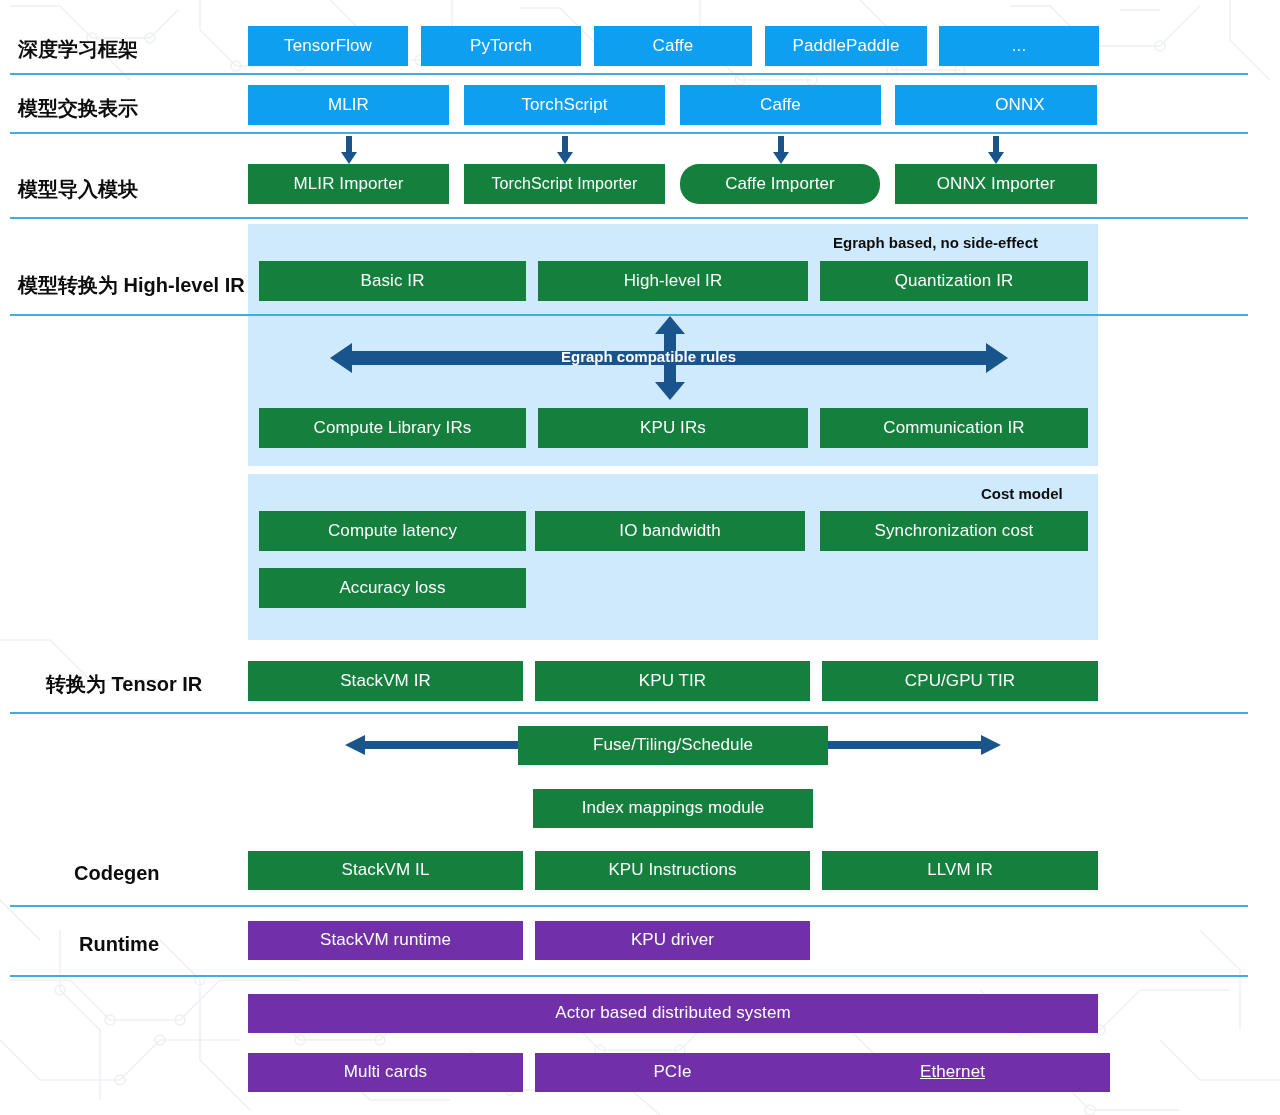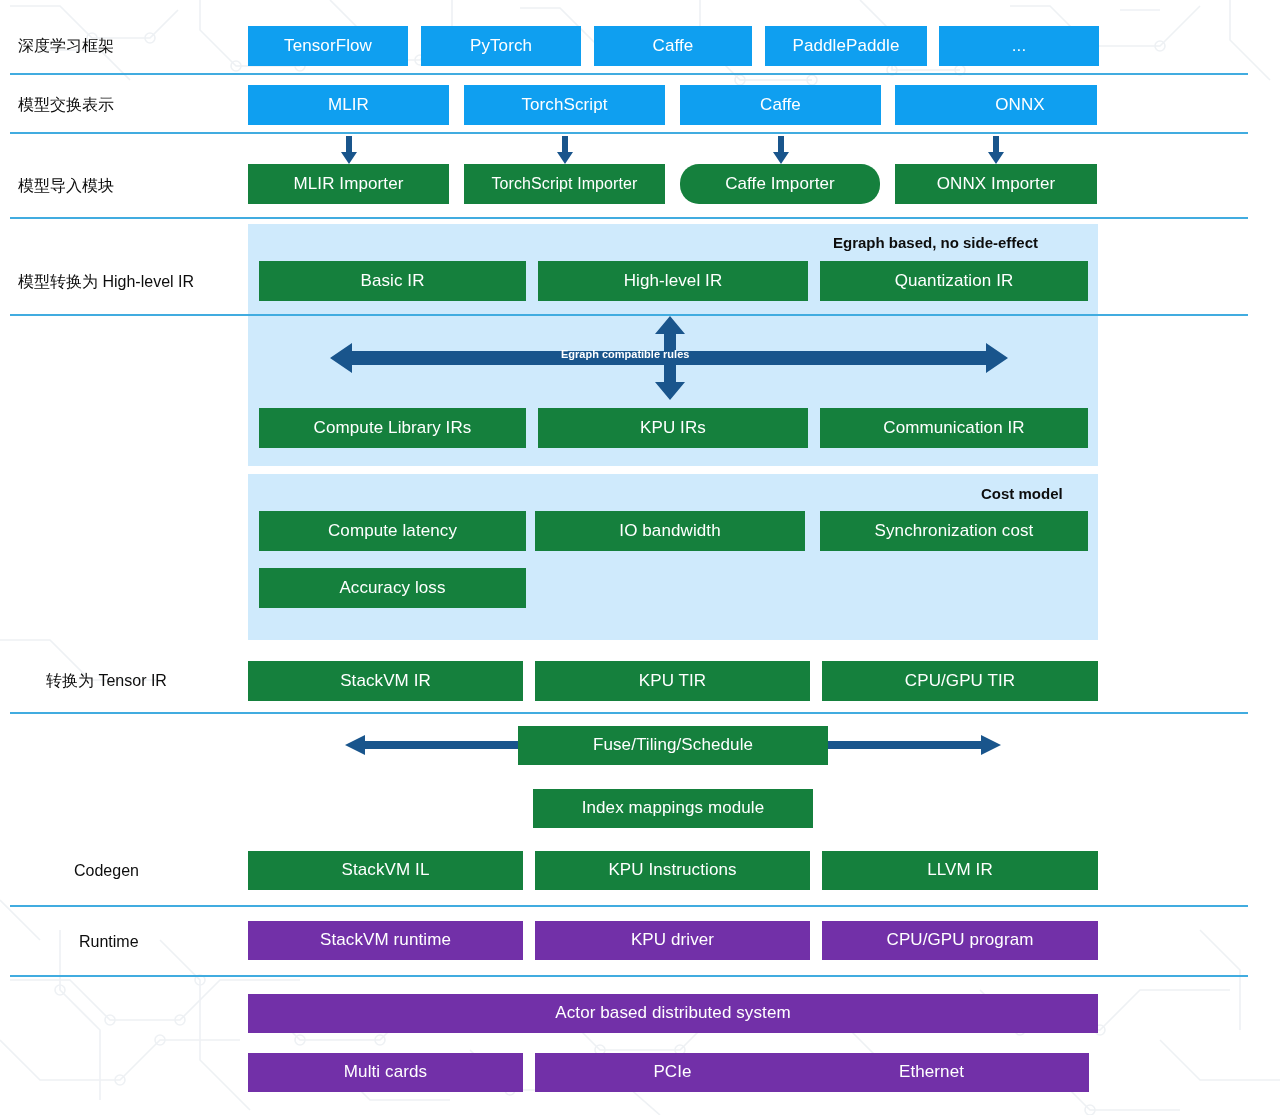--- a/index.html
+++ b/index.html
@@ -36,22 +36,22 @@
     position: absolute;
     left: 10px;
     width: 1238px;
     height: 2px;
     background: #41ace0;
     z-index: 3;
   }
 
   .row-label {
     position: absolute;
-    font-weight: normal;
-    font-size: 16px;
+    font-weight: bold;
+    font-size: 20px;
     color: #0d0d0d;
     white-space: nowrap;
     text-align: left;
     z-index: 4;
   }
 
   .panel {
     position: absolute;
     background: #cfeafc;
     z-index: 1;
@@ -82,21 +82,21 @@
     white-space: nowrap;
     z-index: 5;
   }
 
   .arrow-svg { position: absolute; z-index: 4; overflow: visible; }
 
   .arrow-label {
     position: absolute;
     color: #ffffff;
     font-weight: bold;
-    font-size: 11px;
+    font-size: 15px;
     z-index: 6;
     white-space: nowrap;
   }
 </style>
 </head>
 <body>
 
 <svg id="watermark" viewBox="0 0 1280 1115" xmlns="http://www.w3.org/2000/svg">
   <g stroke="#eef1f4" stroke-width="1.6" fill="none">
     <path d="M10 6 L60 6 L92 38 L150 38 L178 10"></path>
@@ -315,31 +315,28 @@
   </div>
 
   <div class="row-label" style="left:79px; top:933px;">Runtime</div>
 
   <div class="box purple" style="left:248px; top:921px; width:275px; height:39px;">
     <span>StackVM runtime</span>
   </div>
   <div class="box purple" style="left:535px; top:921px; width:275px; height:39px;">
     <span>KPU driver</span>
   </div>
-  <div class="box purple" style="left:822px; top:921px; width:276px; height:39px;">
-    <span>CPU/GPU program</span>
-  </div>
 
   <div class="box purple" style="left:248px; top:994px; width:850px; height:39px;">
     <span>Actor based distributed system</span>
   </div>
 
   <div class="box purple" style="left:248px; top:1053px; width:275px; height:39px;">
     <span>Multi cards</span>
   </div>
   <div class="box purple" style="left:535px; top:1053px; width:275px; height:39px;">
     <span>PCIe</span>
   </div>
-  <div class="box purple" style="left:774px; top:1053px; width:315px; height:39px;">
+  <div class="box purple" style="left:795px; top:1053px; width:315px; height:39px;text-decoration:underline;">
     <span>Ethernet</span>
   </div>
 
 </div>
 
 </body></html>

